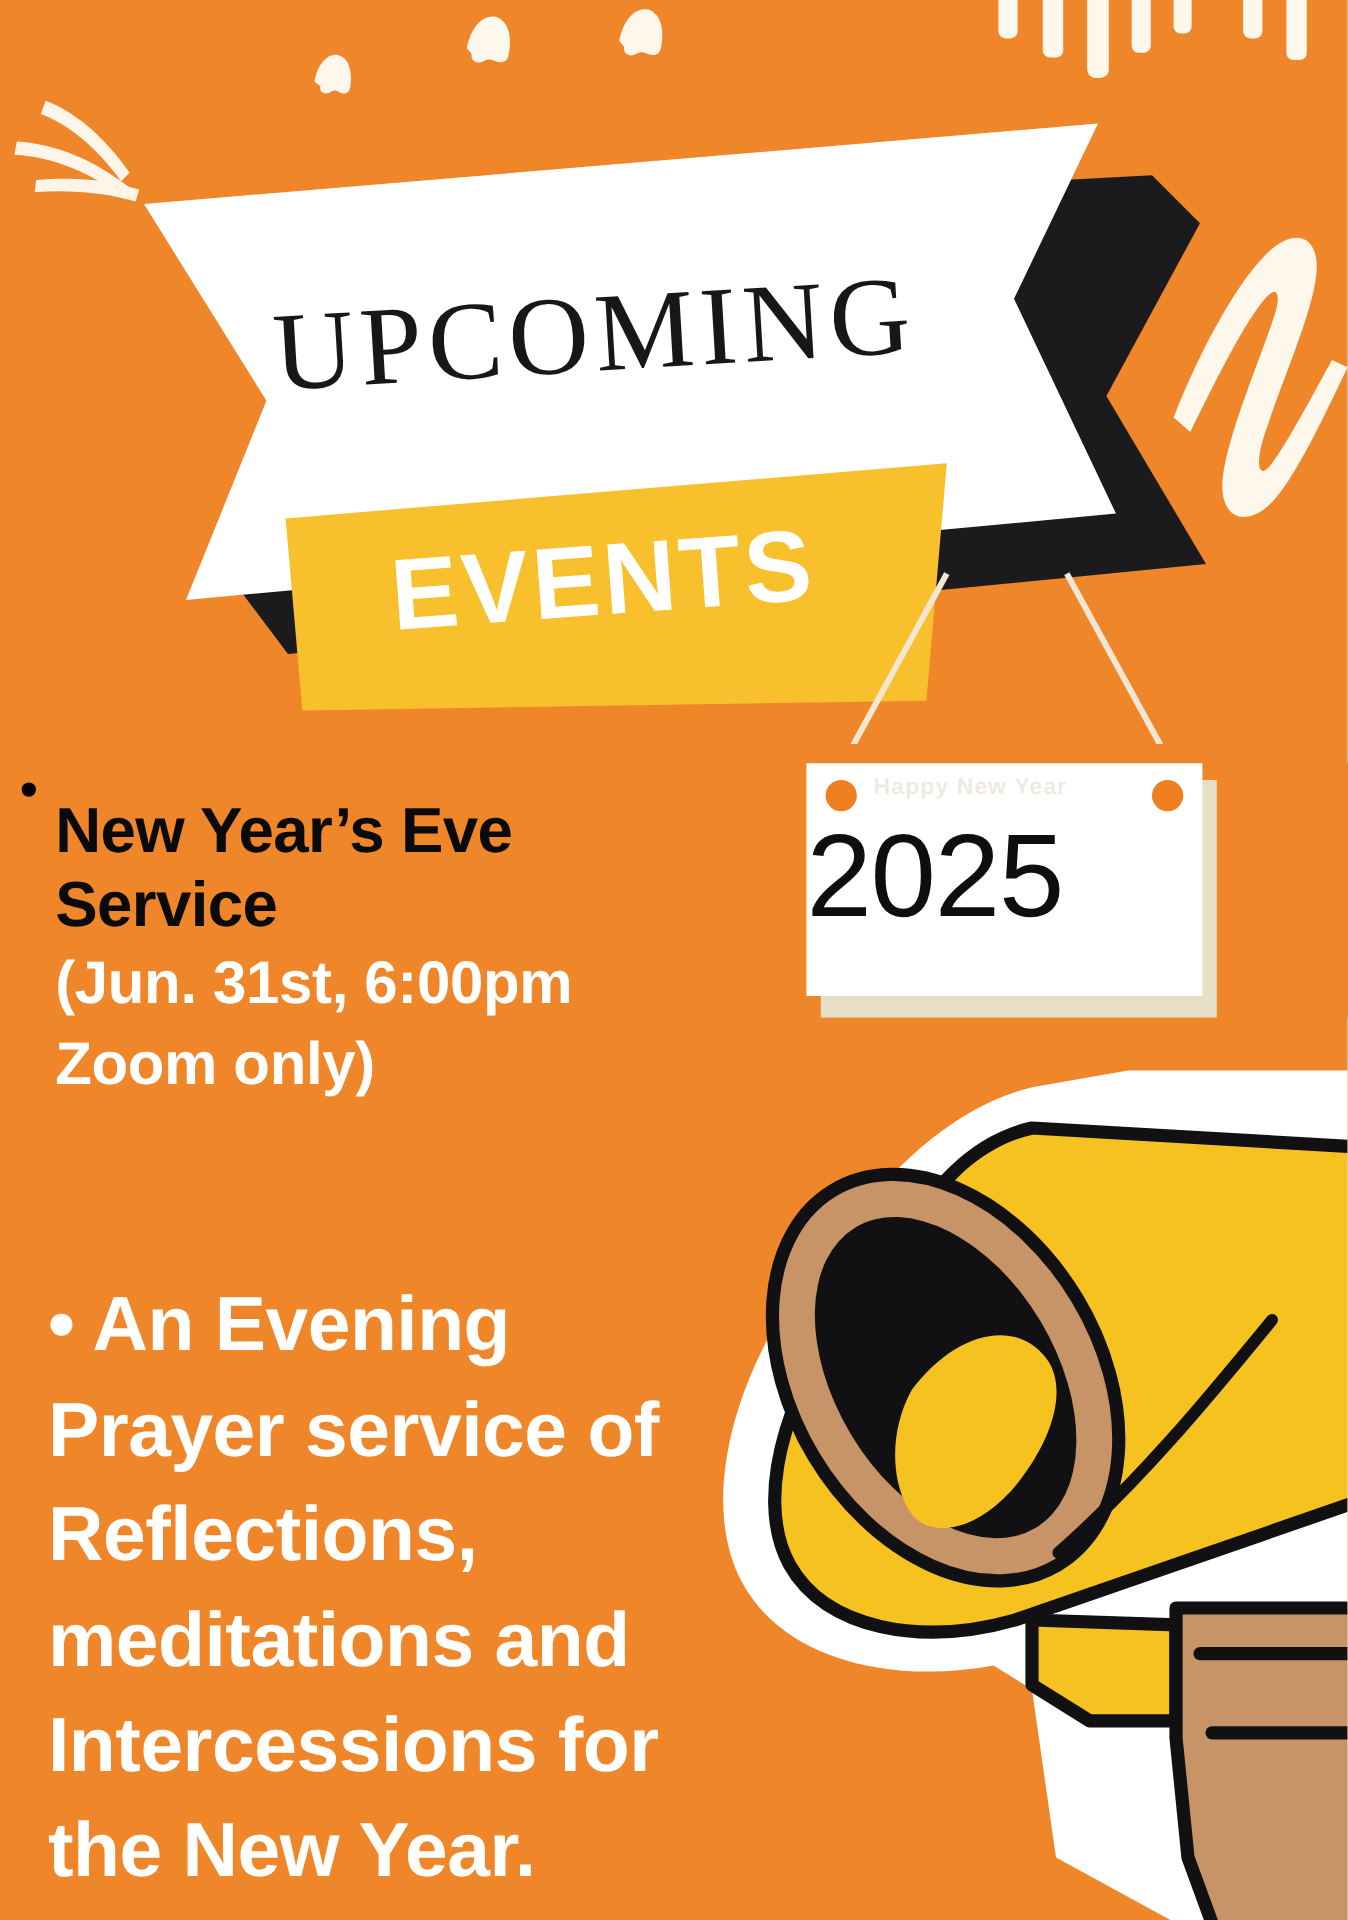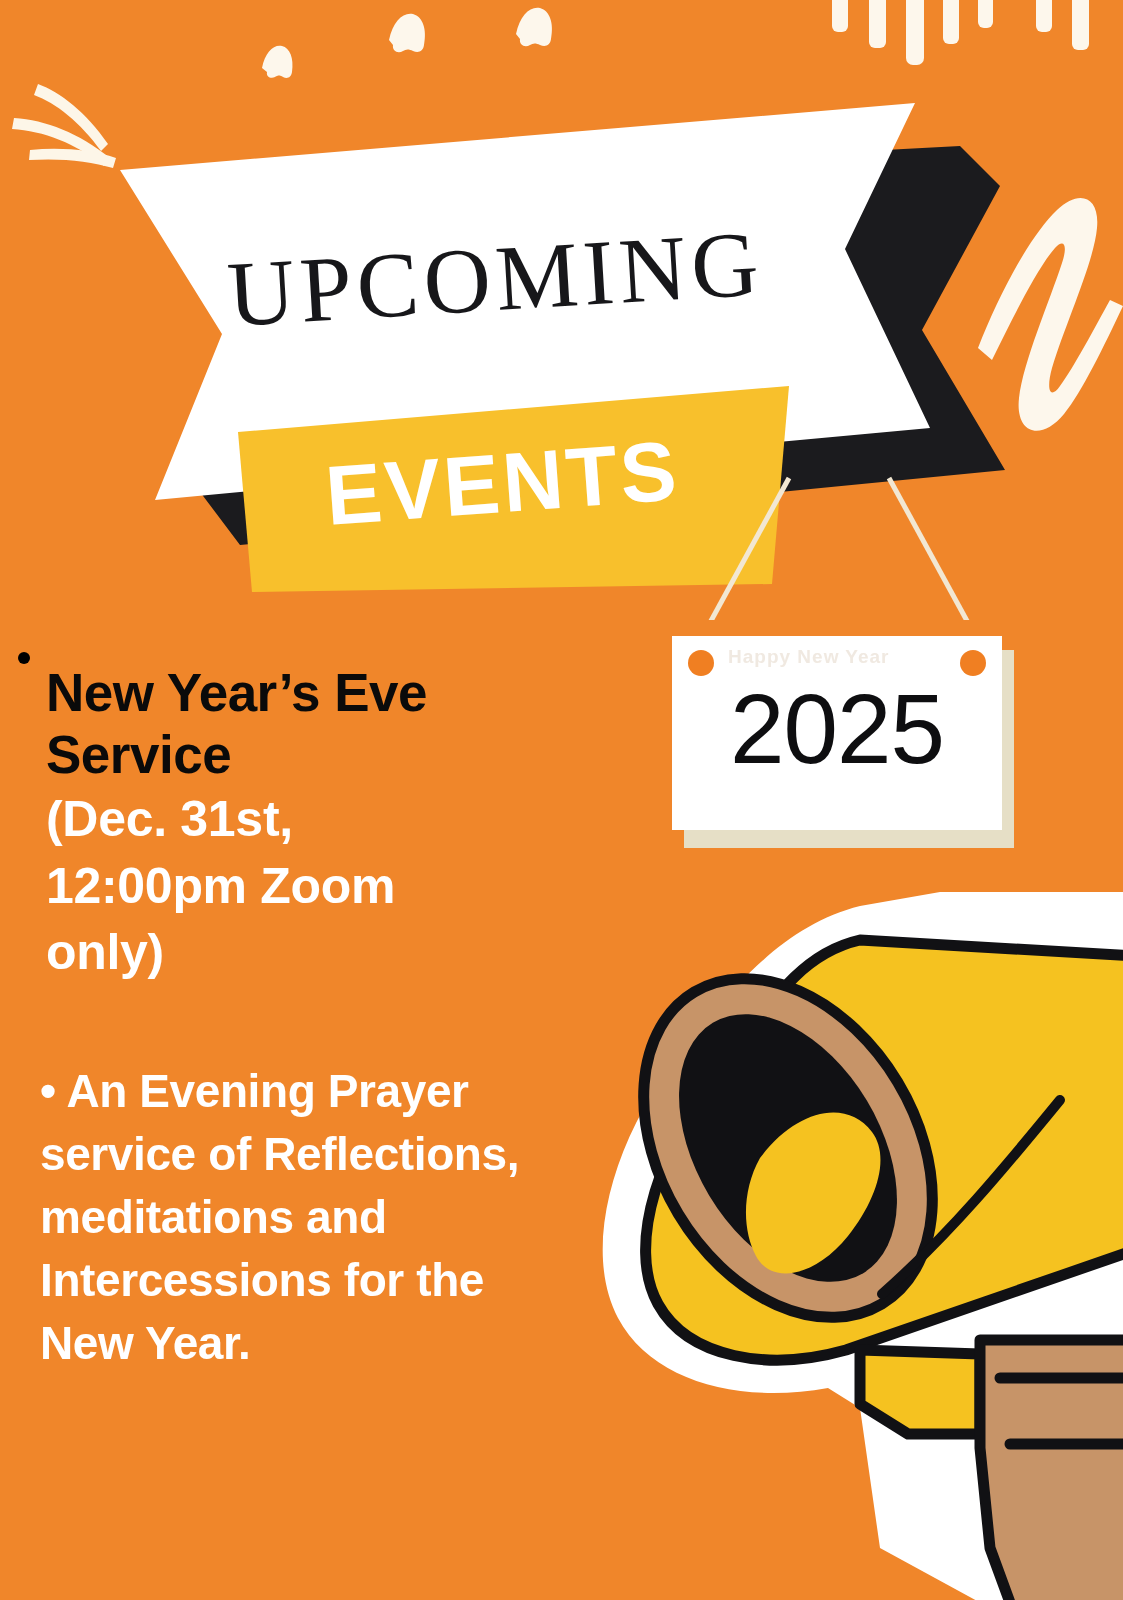--- a/index.html
+++ b/index.html
@@ -89,21 +89,21 @@
     font-size: 19px;
     font-weight: 700;
     letter-spacing: 1px;
     color: rgba(235,225,215,0.75);
     white-space: nowrap;
   }
   #sign-year {
     position: absolute;
     left: 0; right: 0;
     top: 44px;
-    text-align: center;
+    text-align: left;
     font-size: 98px;
     font-weight: 400;
     letter-spacing: -1px;
     color: #0E0E10;
     line-height: 1;
   }
 
   
   #mega-svg {
     position: absolute;
@@ -149,21 +149,21 @@
     font-weight: 600;
     line-height: 1.33;
     color: #FFFFFF;
     letter-spacing: -0.3px;
   }
   #event-desc {
     position: absolute;
     left: 40px;
     top: 430px;
     width: 530px;
-    font-size: 46px;
+    font-size: 64px;
     font-weight: 600;
     line-height: 1.37;
     color: #FFFFFF;
     letter-spacing: -0.4px;
   }
 </style>
 </head>
 <body>
 
 <div id="poster">
@@ -256,17 +256,17 @@
     <path d="M420,492 L575,492 L575,760 L452,760 L430,700 L420,600 Z" fill="#C79468" stroke="#111114" stroke-width="11" stroke-linejoin="round"></path>
     <g stroke="#111114" stroke-width="11" stroke-linecap="round">
       <path d="M440,530 L575,530"></path>
       <path d="M450,596 L575,596"></path>
     </g>
   </svg>
 
   <div id="text-block">
     <span class="bullet-dot"></span>
     <div id="event-title">New Year’s Eve Service</div>
-    <div id="event-detail">(Dec. 31st, 12:00pm Zoom only)</div>
+    <div id="event-detail">(Jun. 31st, 6:00pm Zoom only)</div>
     <div id="event-desc">• An Evening Prayer service of Reflections, meditations and Intercessions for the New Year.</div>
   </div>
 
 </div>
 
 </body></html>

